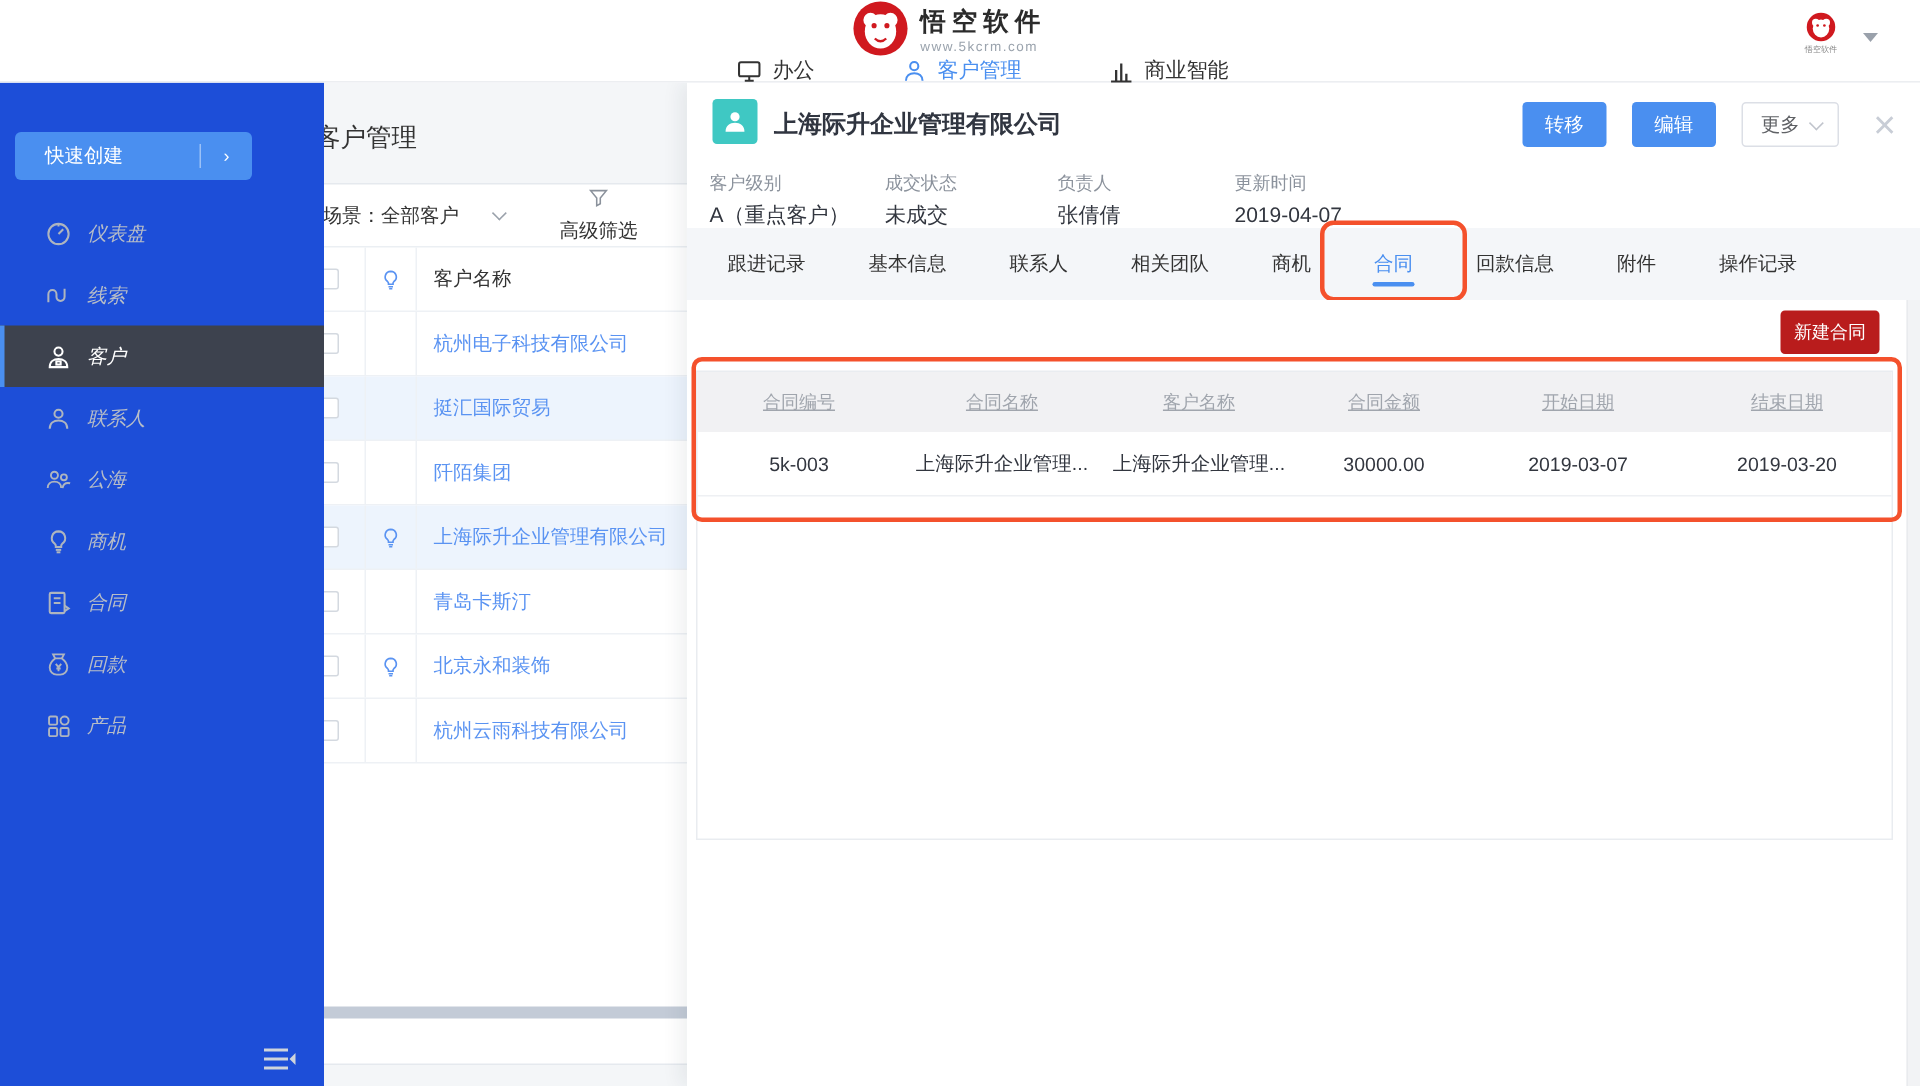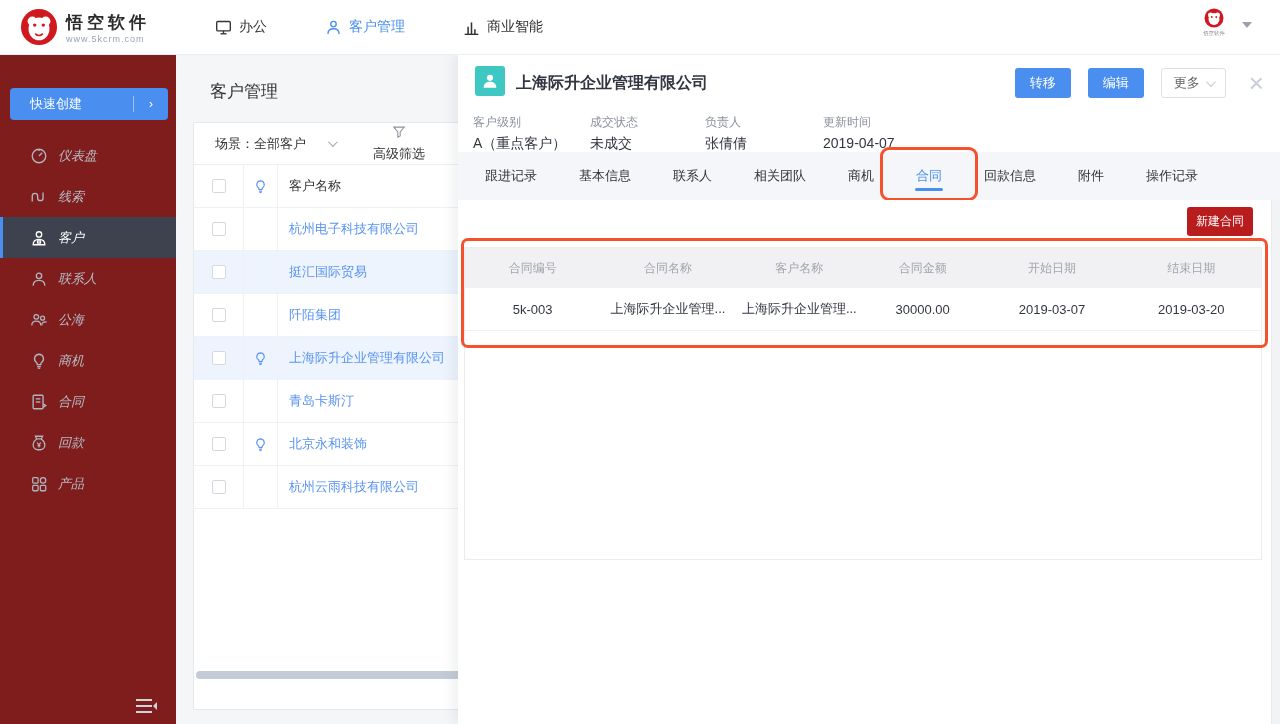--- a/index.html
+++ b/index.html
@@ -1,39 +1,39 @@
 <!DOCTYPE html>
 <html><head>
 <meta charset="utf-8">
 <style>
   * { margin:0; padding:0; box-sizing:border-box; }
   html,body { width:1280px; height:724px; overflow:hidden;
     font-family:"Liberation Sans","DejaVu Sans",sans-serif; background:#f4f6f8; color:#333; }
 
   
   .topnav { position:absolute; top:0; left:0; width:1280px; height:55px; background:#fff;
-    border-bottom:1px solid #eceef1; z-index:40; display:flex; align-items:center; }
+    border-bottom:1px solid #eceef1; z-index:40; display:flex; align-items:center;flex-direction:column; }
   .logo-wrap { display:flex; align-items:center; margin-left:20px; width:165px; }
   .logo-circle { width:38px; height:38px; flex:0 0 38px; }
   .logo-text { margin-left:8px; display:flex; flex-direction:column; }
   .logo-title { font-size:17px; font-weight:bold; color:#2b2b2b; letter-spacing:4px; white-space:nowrap; }
   .logo-url { font-size:9px; color:#9aa3ad; letter-spacing:1px; }
   .nav-items { display:flex; align-items:center; margin-left:30px; gap:58px; }
   .nav-item { display:flex; align-items:center; gap:7px; font-size:14px; color:#333; cursor:pointer; }
   .nav-item.active { color:#4a8ff0; }
   .nav-item svg { display:block; }
   .topnav-right { position:absolute; right:28px; top:8px; display:flex; align-items:flex-start; gap:8px; }
   .mini-user { display:flex; flex-direction:column; align-items:center; width:40px; }
   .mini-logo { width:20px; height:20px; }
   .mini-caption { font-size:6px; color:#888; margin-top:1px; white-space:nowrap; transform:scale(.9); }
   .caret-down { width:0; height:0; border-left:5px solid transparent; border-right:5px solid transparent;
     border-top:6px solid #9aa1ab; margin-top:14px; }
 
   
-  .sidebar { position:absolute; top:55px; left:0; width:176px; bottom:0; background:#7f1d1d; z-index:30; }
+  .sidebar { position:absolute; top:55px; left:0; width:216px; bottom:0; background:#1d4ed8; z-index:30; }
   .quick-create { position:absolute; top:33px; left:10px; width:158px; height:32px; background:#4a8ff0;
     border-radius:4px; display:flex; align-items:center; color:#fff; font-size:13px; cursor:pointer; }
   .qc-label { margin-left:20px; flex:1; }
   .qc-divider { width:1px; height:16px; background:rgba(255,255,255,.45); }
   .qc-arrow { width:34px; text-align:center; font-size:12px; color:#fff; }
   .side-menu { position:absolute; top:80px; left:0; right:0;font-style:italic; }
   .side-item { height:41px; display:flex; align-items:center; color:#b7bdc7; font-size:13px;
     cursor:pointer; position:relative; }
   .side-item .s-icon { width:18px; height:18px; margin-left:30px; margin-right:10px; }
   .side-item svg { stroke:#aeb5bf; }
@@ -95,21 +95,21 @@
   .tab.active .tab-underline { position:absolute; bottom:9px; left:50%; transform:translateX(-50%);
     width:28px; height:3px; background:#4a8ff0; border-radius:2px; }
   .tab-ring { position:absolute; top:-5px; bottom:-1px; left:-15px; right:-15px;
     border:3px solid #f4512c; border-radius:9px; pointer-events:none; }
   .d-content { position:absolute; top:145px; left:0; right:0; bottom:0; background:#fff; }
   .btn-new-contract { position:absolute; top:7px; right:27px; background:#b91c1c; color:#fff; border:none;
     border-radius:3px; font-size:12px; padding:6px 9px; cursor:pointer; font-family:inherit; }
   .contract-table { position:absolute; top:47px; left:6px; right:18px; height:313px;
     border:1px solid #e9ecf0; background:#fff; }
   .ct-header { display:flex; height:40px; background:#f1f1f3; align-items:center; }
-  .ct-header .ct-cell { color:#a0a5ad; font-size:12px; }
+  .ct-header .ct-cell { color:#a0a5ad; font-size:12px;text-decoration:underline; }
   .ct-row { display:flex; height:43px; align-items:center; border-bottom:1px solid #eef0f3; }
   .ct-row .ct-cell { color:#32363f; font-size:13px; }
   .ct-cell { text-align:center; }
   .ct-c0{ width:17%; } .ct-c1{ width:17%; } .ct-c2{ width:16%; }
   .ct-c3{ width:15%; } .ct-c4{ width:17.5%; } .ct-c5{ width:17.5%; }
   .table-ring { position:absolute; top:38px; left:3px; right:12px; height:110px;
     border:3px solid #f4512c; border-radius:7px; pointer-events:none; z-index:5; }
   .v-scroll-track { position:absolute; top:145px; right:0; width:9px; bottom:0; background:#f2f3f5;
     border-left:1px solid #e9ebee; cursor:pointer; }
 </style>

